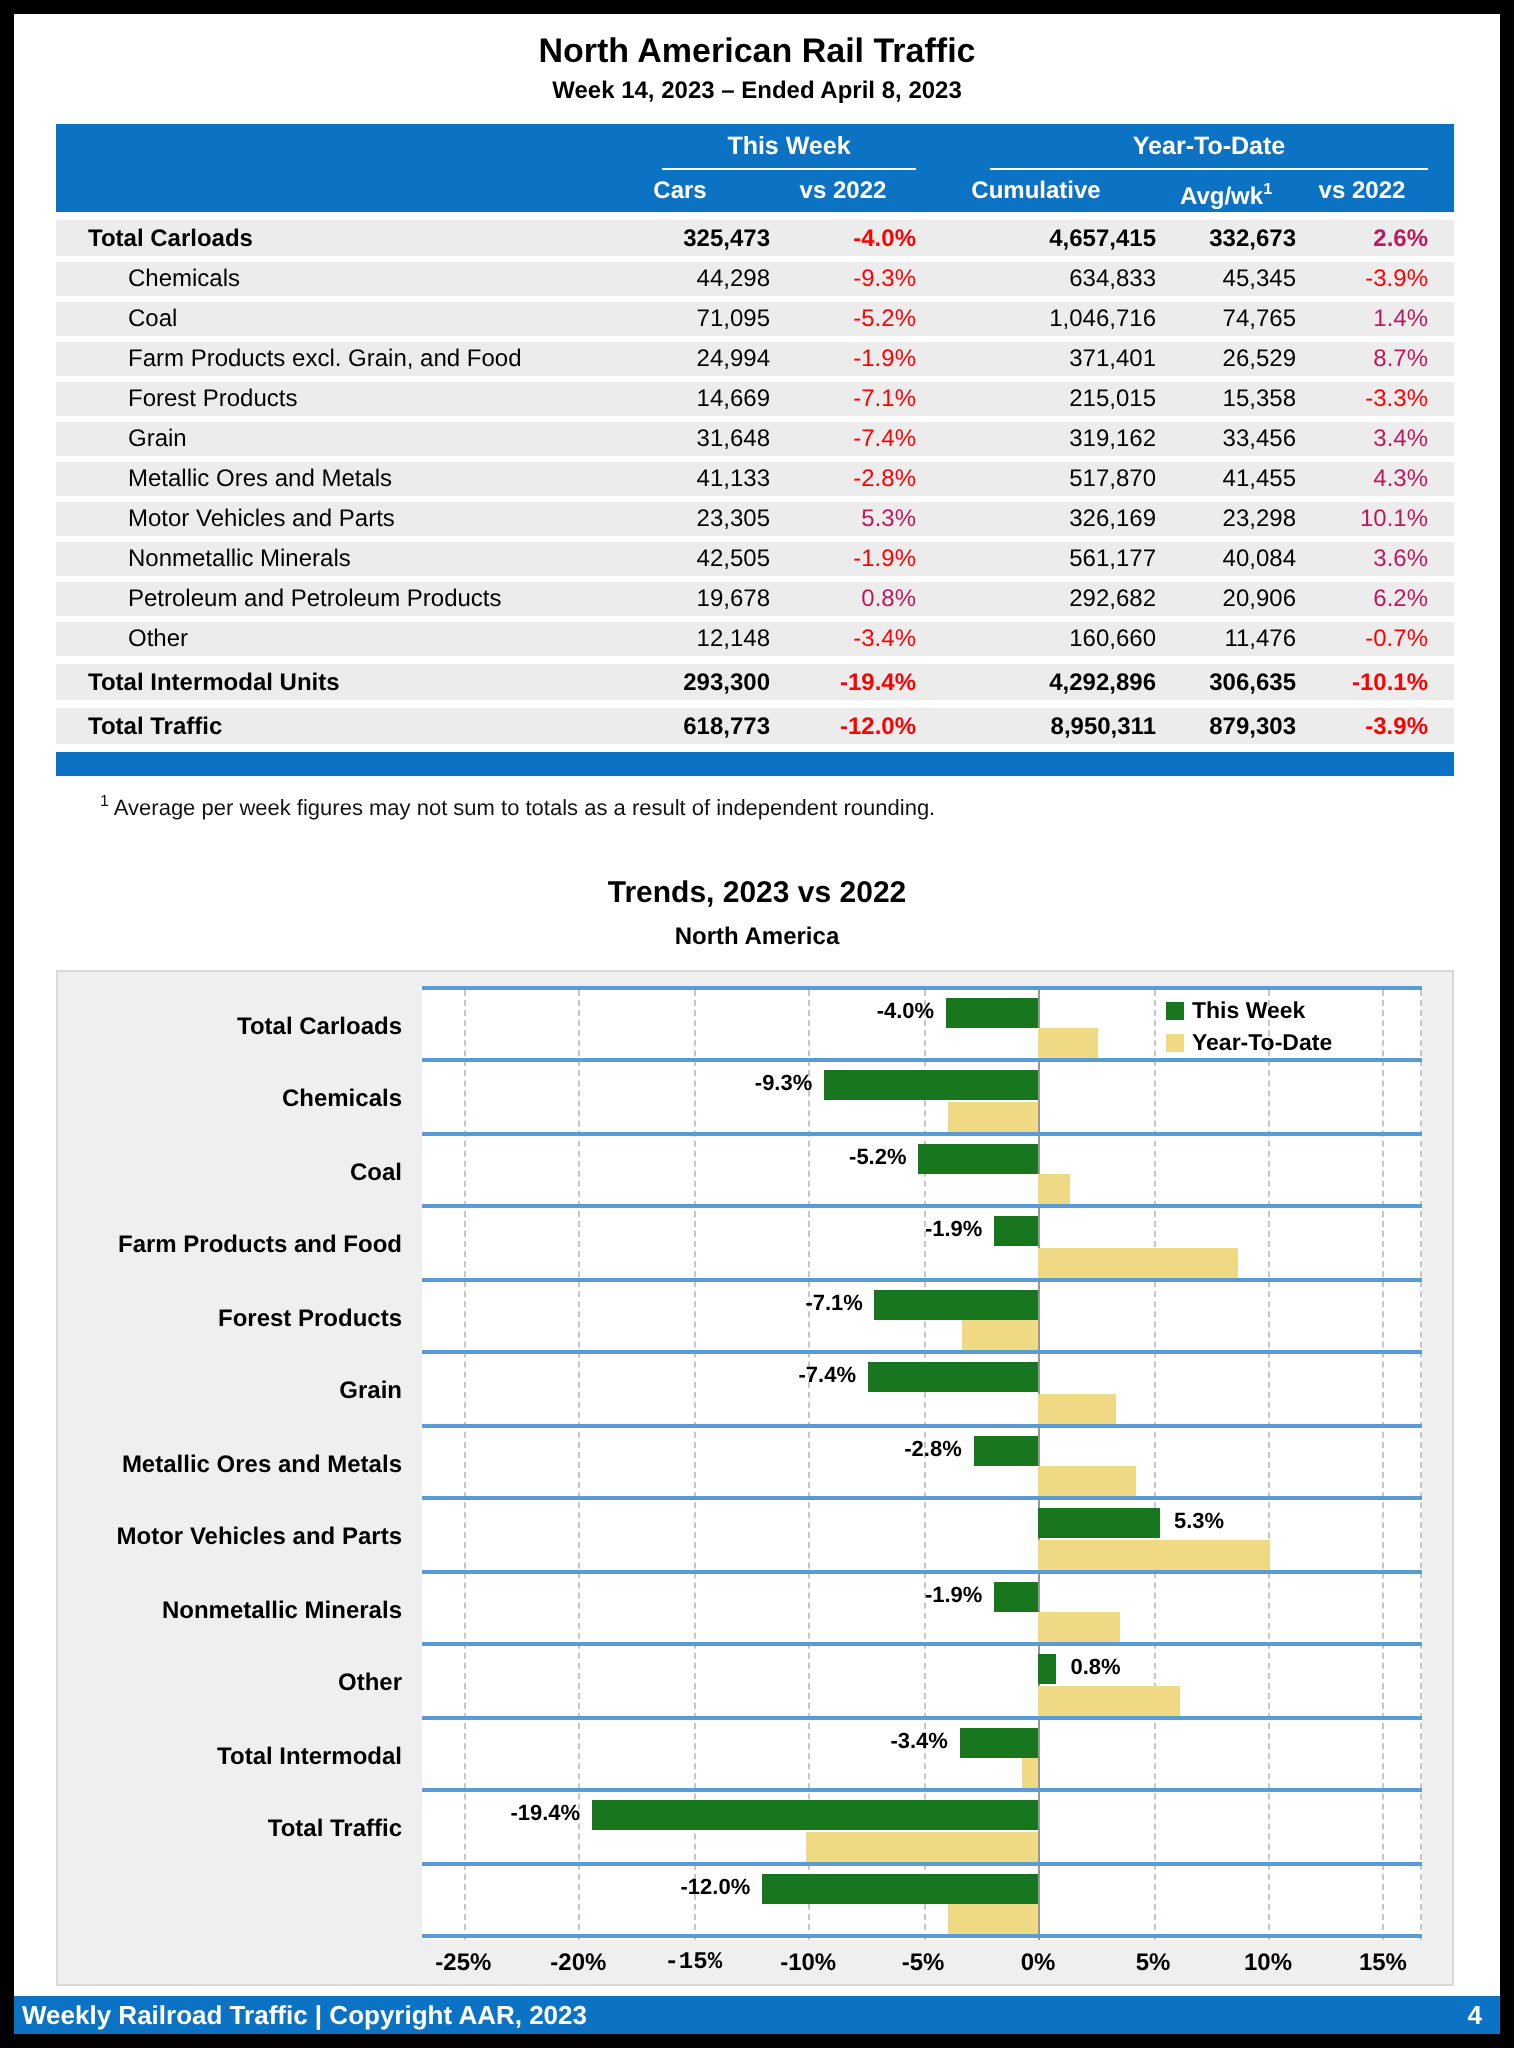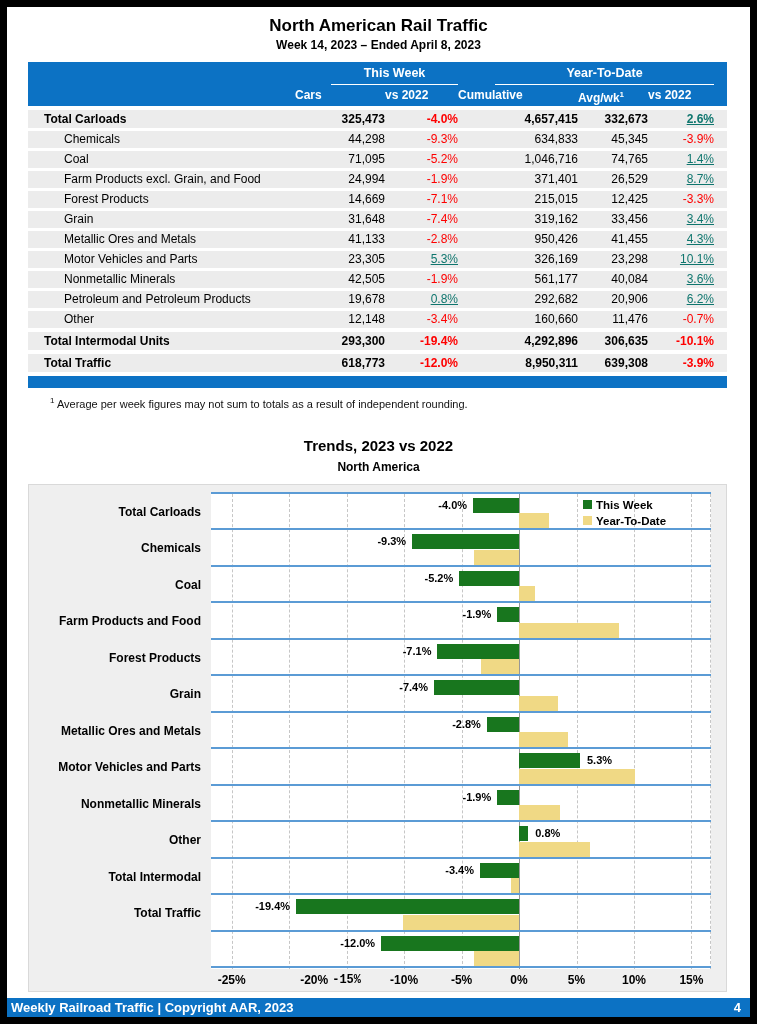--- a/index.html
+++ b/index.html
@@ -13,30 +13,30 @@
 
   
   .rtable { width: 699px; margin: 9px 0 0 21px; }
   .grid-row { display: grid; grid-template-columns: 267px 90px 73px 120px 70px 66px; padding-right: 13px; }
   .thead { background: #0c72c4; color: #fff; padding-top: 4px; }
   .thead-groups { display: grid; grid-template-columns: 267px 163px 256px; padding-right: 13px; }
   .grp { text-align: center; font-weight: bold; font-size: 12.5px; border-bottom: 1px solid #fff; padding-bottom: 3px; line-height: 15px; }
   .grp.tw { margin-left: 36px; }
   .grp.ytd { margin-left: 37px; }
   .thead-cols { font-weight: bold; font-size: 12px; line-height: 20px; height: 21px; }
-  .thead-cols > div { text-align: left; }
+  .thead-cols > div { text-align: center; }
   .thead-cols sup { font-size: 8px; }
   .tbody { margin-top: 4px; }
   .trow { background: #ececec; height: 17px; line-height: 17px; font-size: 12px; margin-bottom: 3px; }
   .trow > div { text-align: right; white-space: nowrap; }
   .trow .lbl { text-align: left; padding-left: 16px; }
   .trow .lbl.indent { padding-left: 36px; }
   .trow.total { font-weight: bold; margin-top: 4px; height: 18px; line-height: 18px; }
   .neg { color: #fe0000; }
-  .pos { color: #0f766e; text-decoration: underline; }
+  .pos { color: #be185d; }
   .blue-bar { height: 12px; background: #0c72c4; margin: 4px 0 0 21px; width: 699px; }
 
   .footnote { margin: 8px 0 0 43px; font-size: 11px; color: #111; }
   .footnote sup { font-size: 8px; }
 
   
   .chart-title { text-align: center; font-size: 15px; font-weight: bold; margin-top: 27px; line-height: 18px; }
   .chart-subtitle { text-align: center; font-size: 12px; font-weight: bold; margin-top: 5px; line-height: 14px; }
   .chart-box { position: relative; width: 699px; height: 508px; margin: 10px 0 0 21px; background: #efefef; border: 1px solid #d9d9d9; }
   .ycats { position: absolute; left: 0; top: 9px; width: 172px; }
@@ -121,36 +121,36 @@
           <div class="neg">-1.9%</div>
           <div class="num">371,401</div>
           <div class="num">26,529</div>
           <div class="pos">8.7%</div>
         </div>
         <div class="trow grid-row" style="margin-top: 0px;">
           <div class="lbl indent">Forest Products</div>
           <div class="num">14,669</div>
           <div class="neg">-7.1%</div>
           <div class="num">215,015</div>
-          <div class="num">12,425</div>
+          <div class="num">15,358</div>
           <div class="neg">-3.3%</div>
         </div>
         <div class="trow grid-row" style="margin-top: 0px;">
           <div class="lbl indent">Grain</div>
           <div class="num">31,648</div>
           <div class="neg">-7.4%</div>
           <div class="num">319,162</div>
           <div class="num">33,456</div>
           <div class="pos">3.4%</div>
         </div>
         <div class="trow grid-row" style="margin-top: 0px;">
           <div class="lbl indent">Metallic Ores and Metals</div>
           <div class="num">41,133</div>
           <div class="neg">-2.8%</div>
-          <div class="num">950,426</div>
+          <div class="num">517,870</div>
           <div class="num">41,455</div>
           <div class="pos">4.3%</div>
         </div>
         <div class="trow grid-row" style="margin-top: 0px;">
           <div class="lbl indent">Motor Vehicles and Parts</div>
           <div class="num">23,305</div>
           <div class="pos">5.3%</div>
           <div class="num">326,169</div>
           <div class="num">23,298</div>
           <div class="pos">10.1%</div>
@@ -185,21 +185,21 @@
           <div class="neg">-19.4%</div>
           <div class="num">4,292,896</div>
           <div class="num">306,635</div>
           <div class="neg">-10.1%</div>
         </div>
         <div class="trow grid-row total">
           <div class="lbl">Total Traffic</div>
           <div class="num">618,773</div>
           <div class="neg">-12.0%</div>
           <div class="num">8,950,311</div>
-          <div class="num">639,308</div>
+          <div class="num">879,303</div>
           <div class="neg">-3.9%</div>
         </div>
       </div>
   </div>
 
   <div class="blue-bar"></div>
 
   <div class="footnote"><sup>1</sup> <span>Average per week figures may not sum to totals as a result of independent rounding.</span></div>
 
   <div class="chart-title">Trends, 2023 vs 2022</div>
@@ -304,21 +304,21 @@
           <span class="txt">This Week</span>
         </div>
         <div class="legend-row">
           <span class="swatch yellow"></span>
           <span class="txt">Year-To-Date</span>
         </div>
       </div>
     </div>
     <div class="xaxis">
         <span class="xtick" style="left: 4.13793%; text-align: center;">-25%</span>
-        <span class="xtick" style="left: 15.6322%; margin-left: 25px;">-20%</span>
+        <span class="xtick" style="left: 15.6322%;">-20%</span>
         <span class="xtick" style="left: 27.1264%; font-family: Liberation Mono, monospace;">-15%</span>
         <span class="xtick" style="left: 38.6207%;">-10%</span>
         <span class="xtick" style="left: 50.1149%;">-5%</span>
         <span class="xtick" style="left: 61.6092%;">0%</span>
         <span class="xtick" style="left: 73.1034%;">5%</span>
         <span class="xtick" style="left: 84.5977%;">10%</span>
         <span class="xtick" style="left: 96.092%;">15%</span>
       </div>
   </div>
 

